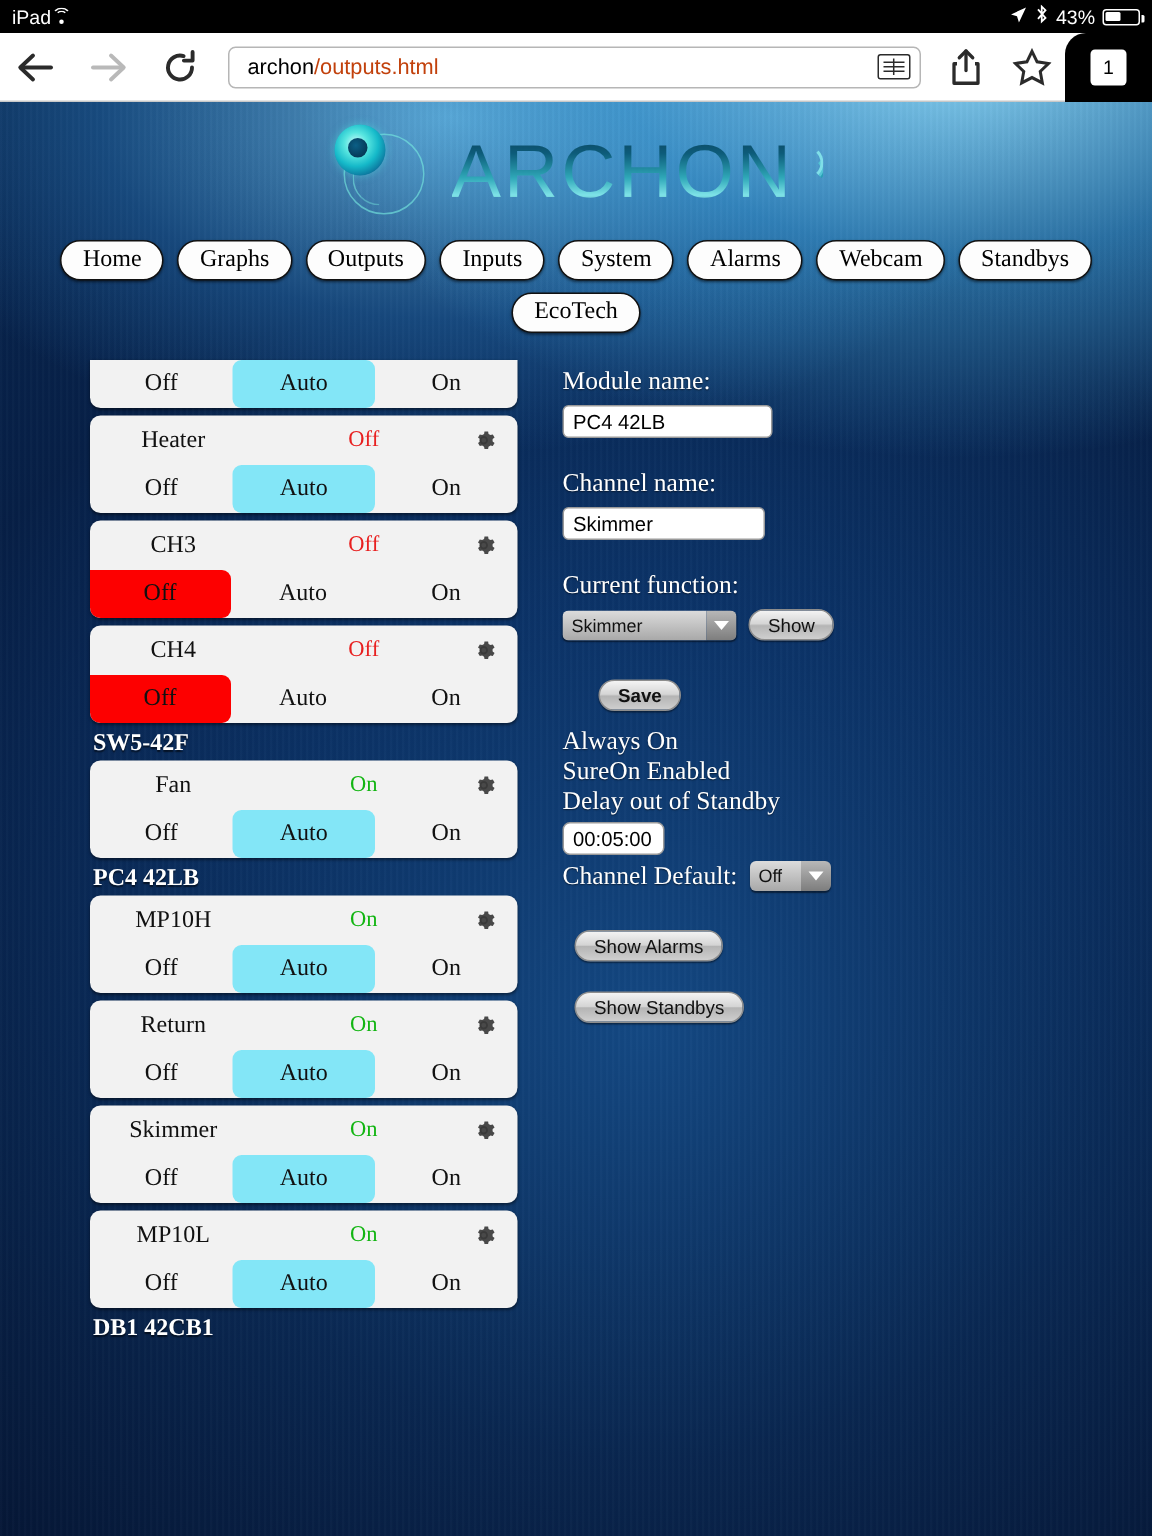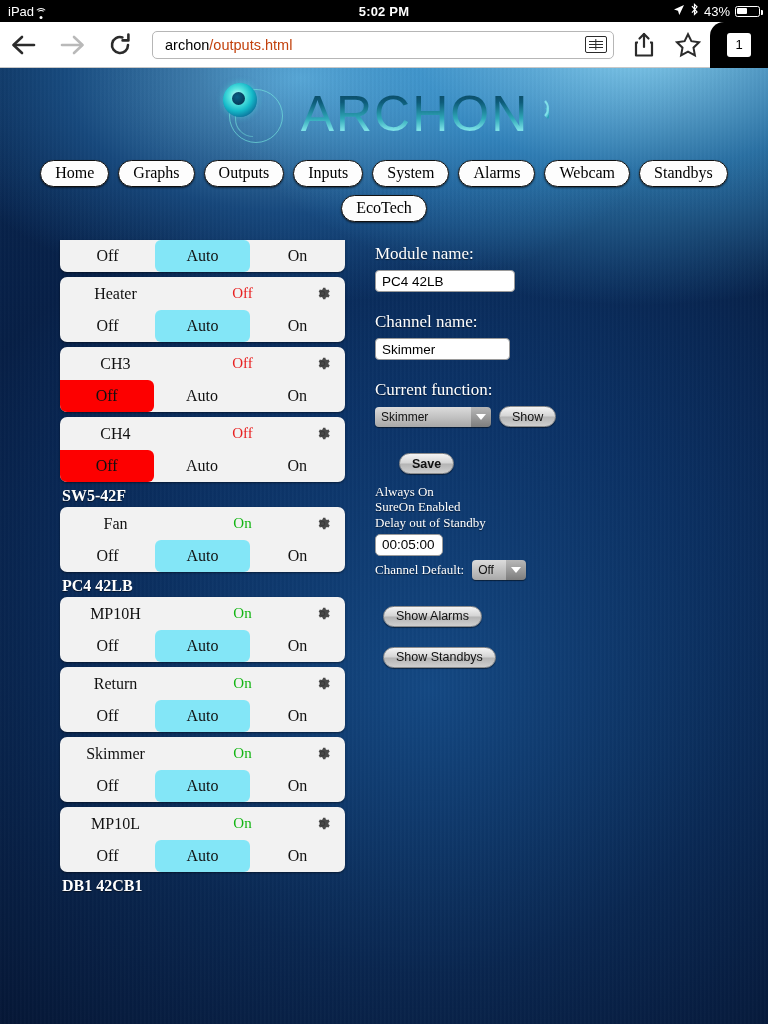--- a/index.html
+++ b/index.html
@@ -12,21 +12,21 @@
 
   
   .statusbar {
     height: 22px; width: 768px;
     background: #000; color: #fff;
     display: flex; align-items: center;
     font-family: "Liberation Sans", sans-serif;
     font-size: 13px;
     position: relative;
   }
-  .sb-left { display: flex; align-items: flex-end; padding-left: 8px; }
+  .sb-left { display: flex; align-items: flex-start; padding-left: 8px; }
   .sb-center {
     position: absolute; left: 0; right: 0; text-align: center;
     font-size: 13px; font-weight: bold; letter-spacing: .2px;
   }
   .sb-right {
     margin-left: auto; display: flex; align-items: center;
     gap: 5px; padding-right: 8px; position: relative; z-index: 2;
   }
   .wifi-glyph { display:inline-block; width: 14px; height: 12px; position: relative; }
   .wifi-glyph i {
@@ -237,41 +237,40 @@
 
   .btn {
     display: inline-flex; align-items: center; justify-content: center;
     height: 21px; padding: 0 12px; border-radius: 11px;
     background: linear-gradient(to bottom, #f4f4f4 0%, #d4d4d4 48%, #b4b4b4 52%, #cfcfcf 100%);
     border: 1px solid #8d8d8d; color: #111;
     font-family: "Liberation Sans", sans-serif; font-size: 12.5px;
     cursor: pointer; box-shadow: 0 1px 1px rgba(0,0,0,.45);
   }
   .row-inline { display: flex; align-items: center; gap: 8px; }
-  .f-text { color: #fff; font-size: 13px; line-height: 1.18; text-shadow: 0 1px 1px rgba(0,0,0,.55); }
+  .f-text { color: #fff; font-size: 17px; line-height: 1.18; text-shadow: 0 1px 1px rgba(0,0,0,.55); }
   .chan-def-row { display:flex; align-items:center; gap: 8px; margin-top: 4px; }
   .mt-14 { margin-top: 14px; }
   .mt-26 { margin-top: 26px; }
   .mt-10 { margin-top: 10px; }
   .ml-40 { margin-left: 24px; font-weight: bold; }
   .ml-8 { margin-left: 8px; }
 </style>
 </head>
 <body>
 
 <div class="statusbar">
   <div class="sb-left">
     <span>iPad</span>
     <span class="wifi-glyph">
       <i></i>
         <i></i>
         <span class="wifi-dot"></span>
     </span>
   </div>
-  <div class="sb-center">5:02 PM</div>
   <div class="sb-right">
     <span>
       <svg width="12" height="12" viewBox="0 0 12 12">
           <path d="M11 1 L1 5.6 L5 6.8 L6.3 11 Z" fill="#fff"></path>
         </svg>
     </span>
     <span>
       <svg width="9" height="13" viewBox="0 0 9 13">
         <path d="M2 3.2 L7 9 L4.5 11.3 L4.5 1.4 L7 3.8 L2 9.6" fill="none" stroke="#fff" stroke-width="1.2"></path>
       </svg>

